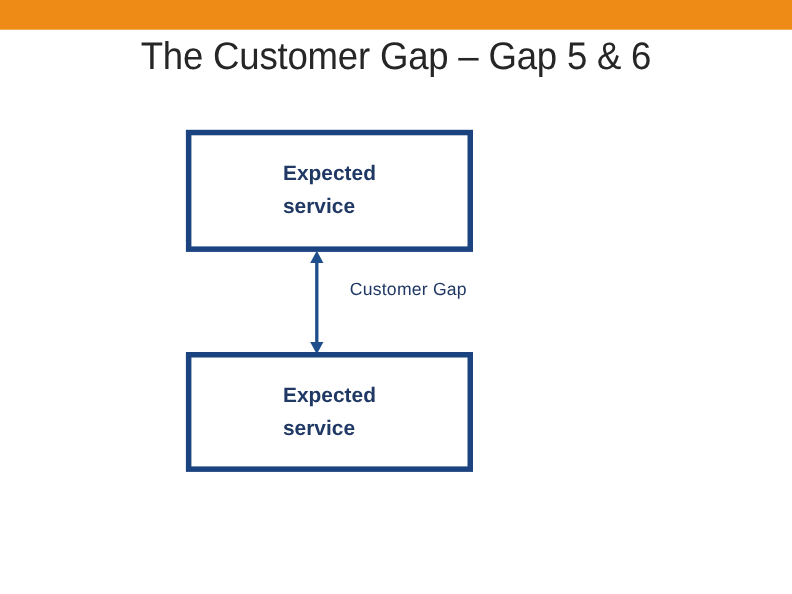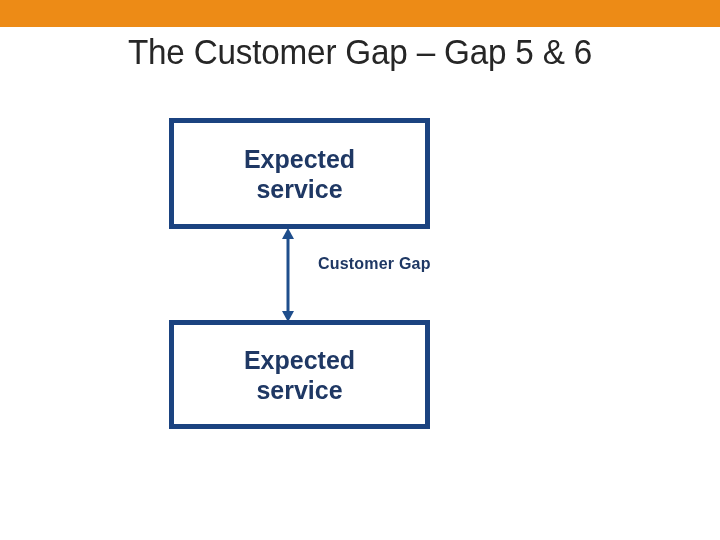--- a/index.html
+++ b/index.html
@@ -78,46 +78,45 @@
     height: 111px;
   }
 
   #box-perceived-service {
     top: 320px;
     height: 109px;
   }
 
   .concept-box-label {
     font-family: "Liberation Sans", sans-serif;
-    font-size: 25px;
+    font-size: 19px;
     font-weight: bold;
     line-height: 30px;
     color: #1F3864;
-    text-align: center;
     white-space: pre-line;
     margin: 0;
     padding: 0 6px;
   }
 
   
   #gap-arrow {
     position: absolute;
     left: 276px;
     top: 228px;
     width: 24px;
     height: 94px;
   }
 
   #gap-label {
     position: absolute;
     left: 318px;
     top: 255px;
     font-family: "Liberation Sans", sans-serif;
     font-size: 16px;
-    font-weight: bold;
+    font-weight: normal;
     color: #1F3864;
     white-space: nowrap;
     letter-spacing: 0.2px;
   }
 </style>
 </head>
 <body>
 
 <div id="slide">
 

